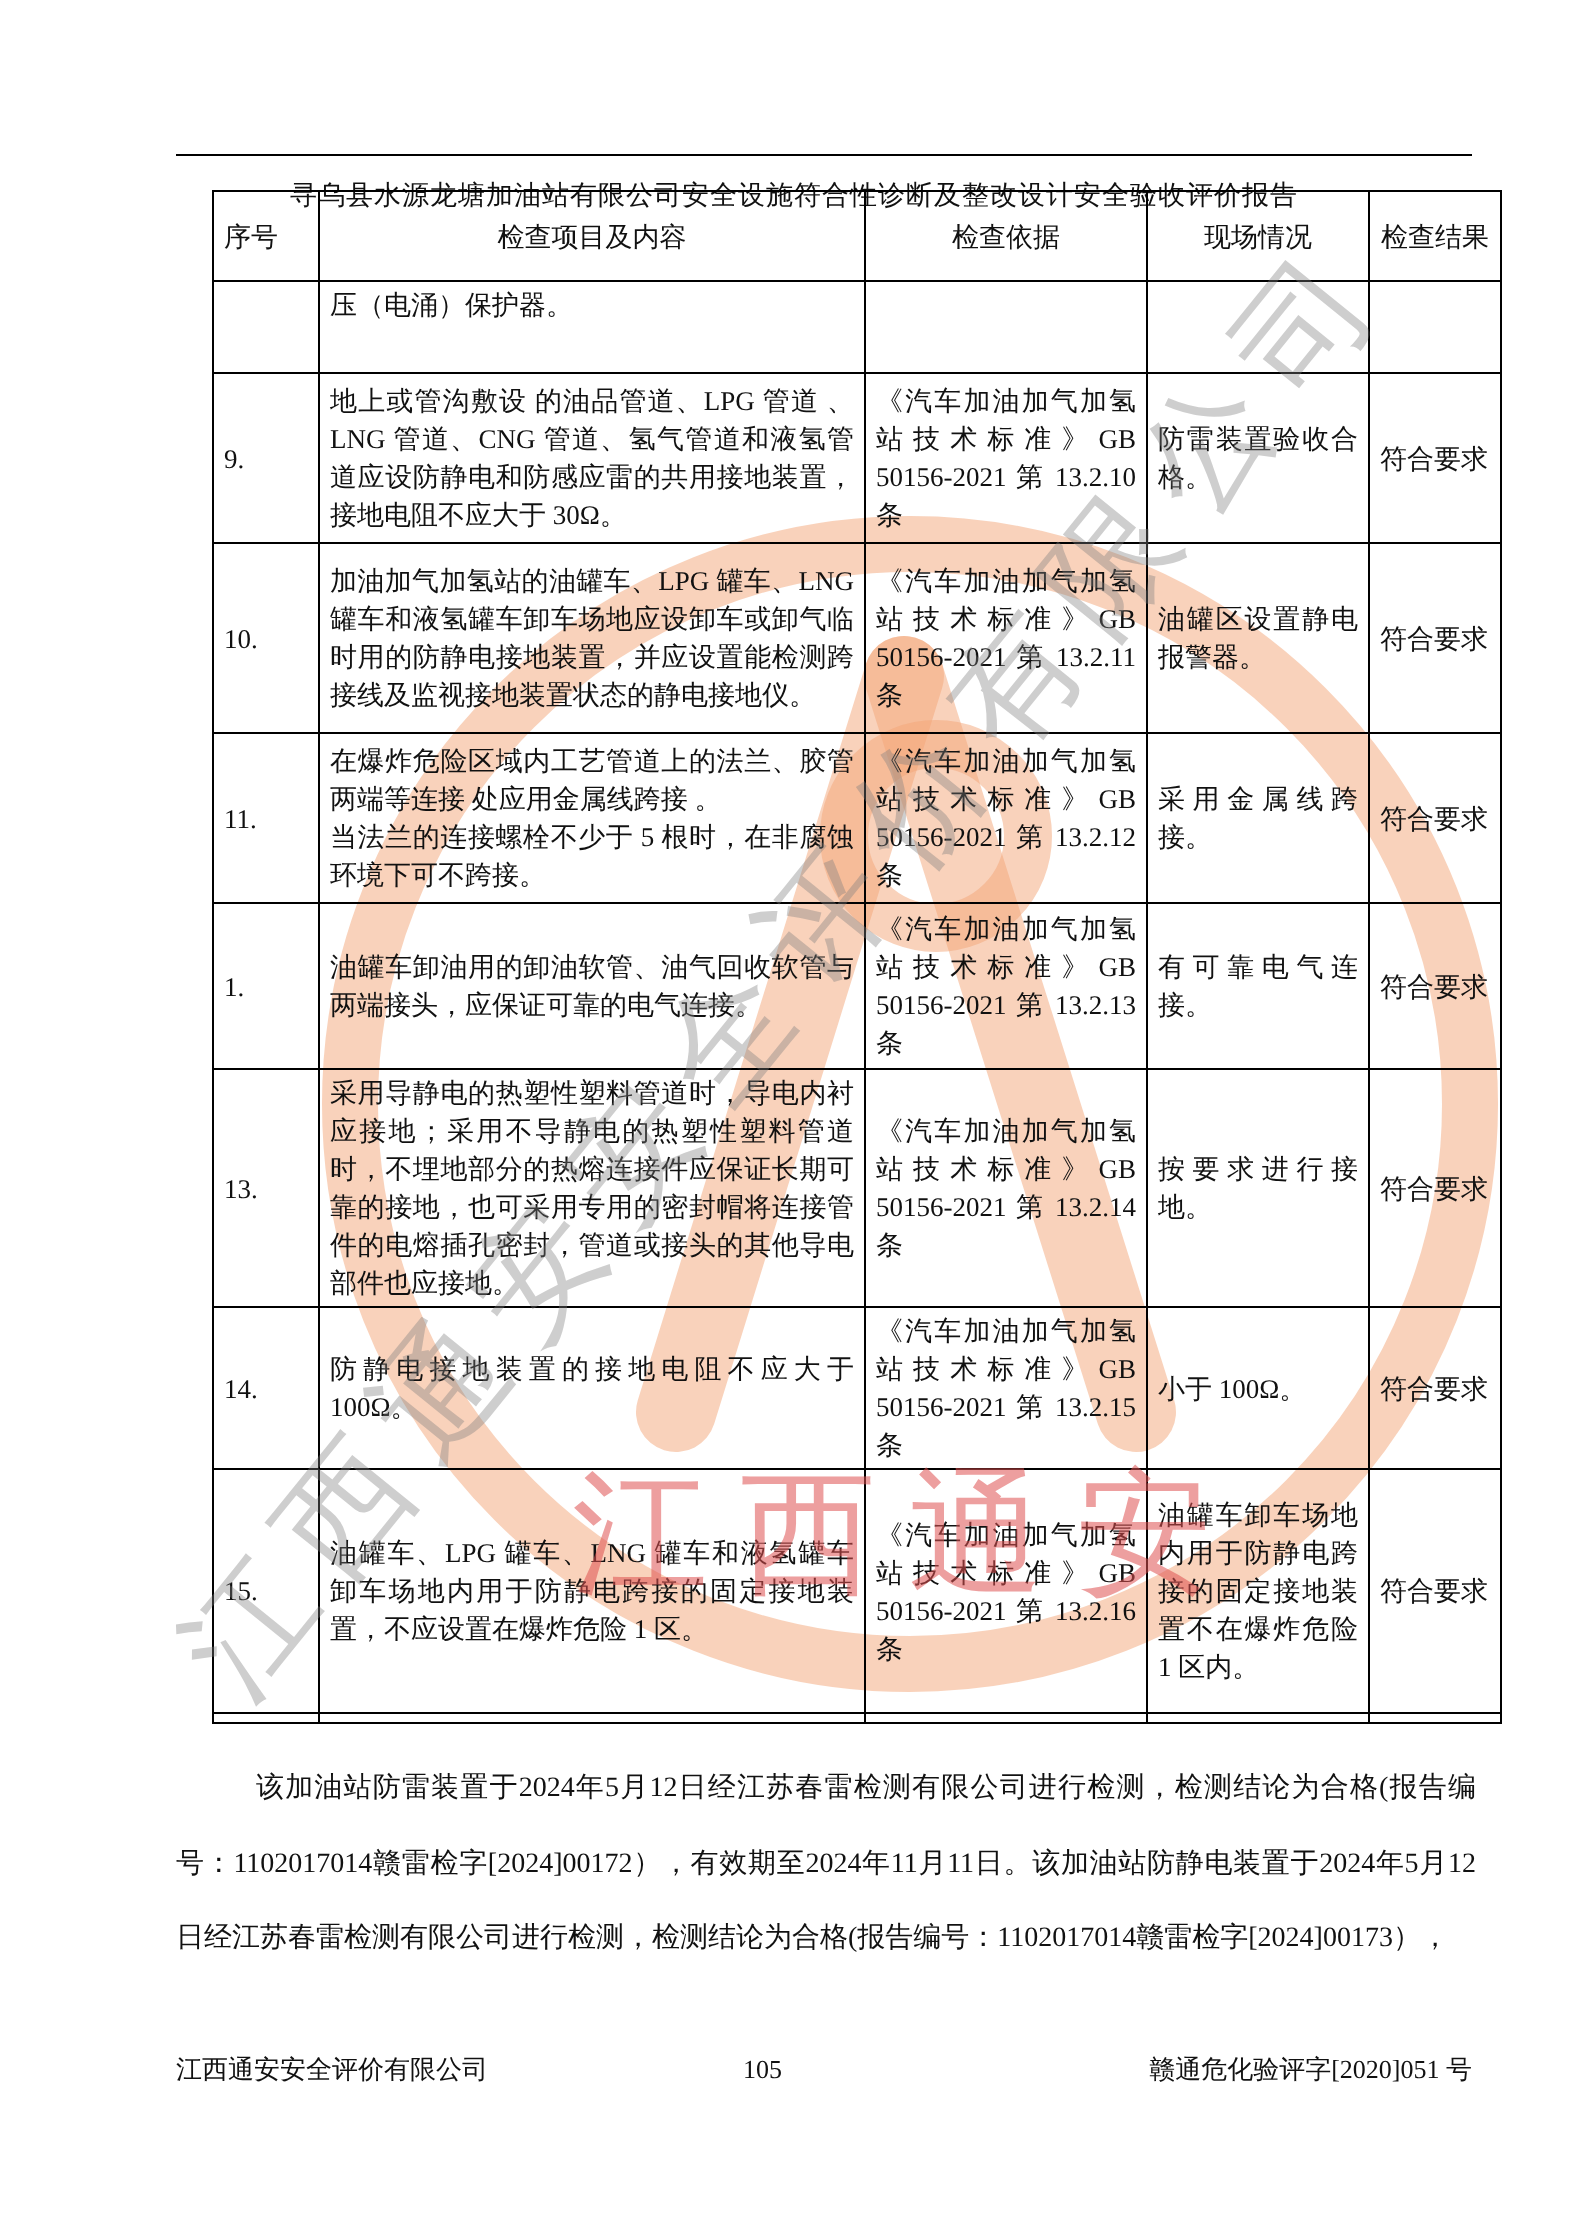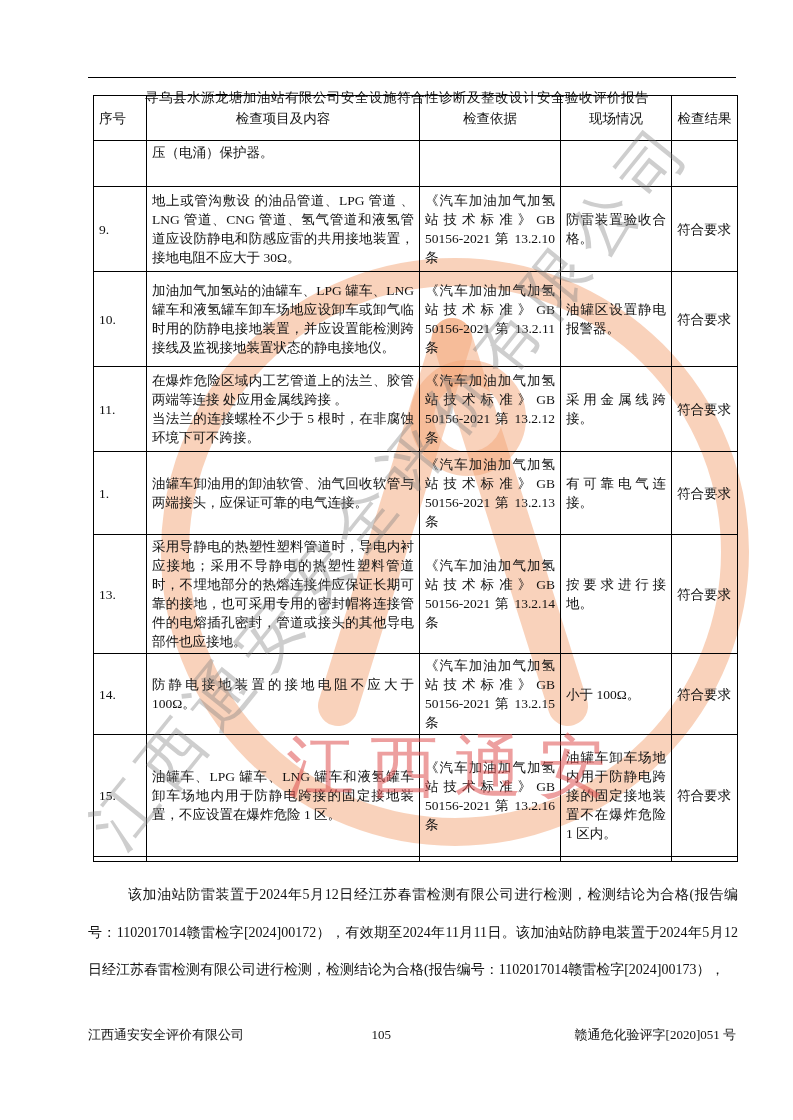--- a/index.html
+++ b/index.html
@@ -12,21 +12,21 @@
   .doc-title{
     position:absolute;top:52px;left:73px;width:648px;
     text-align:center;font-size:13.5px;letter-spacing:.5px;white-space:nowrap;margin-top:37px;
   }
   .header-rule{
     position:absolute;top:77px;left:88px;width:648px;height:0;
     border-top:1.6px solid #000;
   }
   
   table.insp{
-    position:absolute;left:93px;top:95px;width:644px;z-index:2;
+    position:absolute;left:106px;top:95px;width:644px;z-index:2;
     border-collapse:collapse;table-layout:fixed;
     font-size:13.5px;line-height:19px;
   }
   table.insp td,table.insp th{
     border:1.4px solid #000;vertical-align:middle;
     font-weight:normal;padding:2px 5px;overflow:hidden;
   }
   th.c-no,td.c-no{text-align:left;padding-left:9px;}
   th{text-align:center;padding-left:8px;}
   td.c-item{text-align:justify;padding:3px 8px;white-space:pre-line;}

